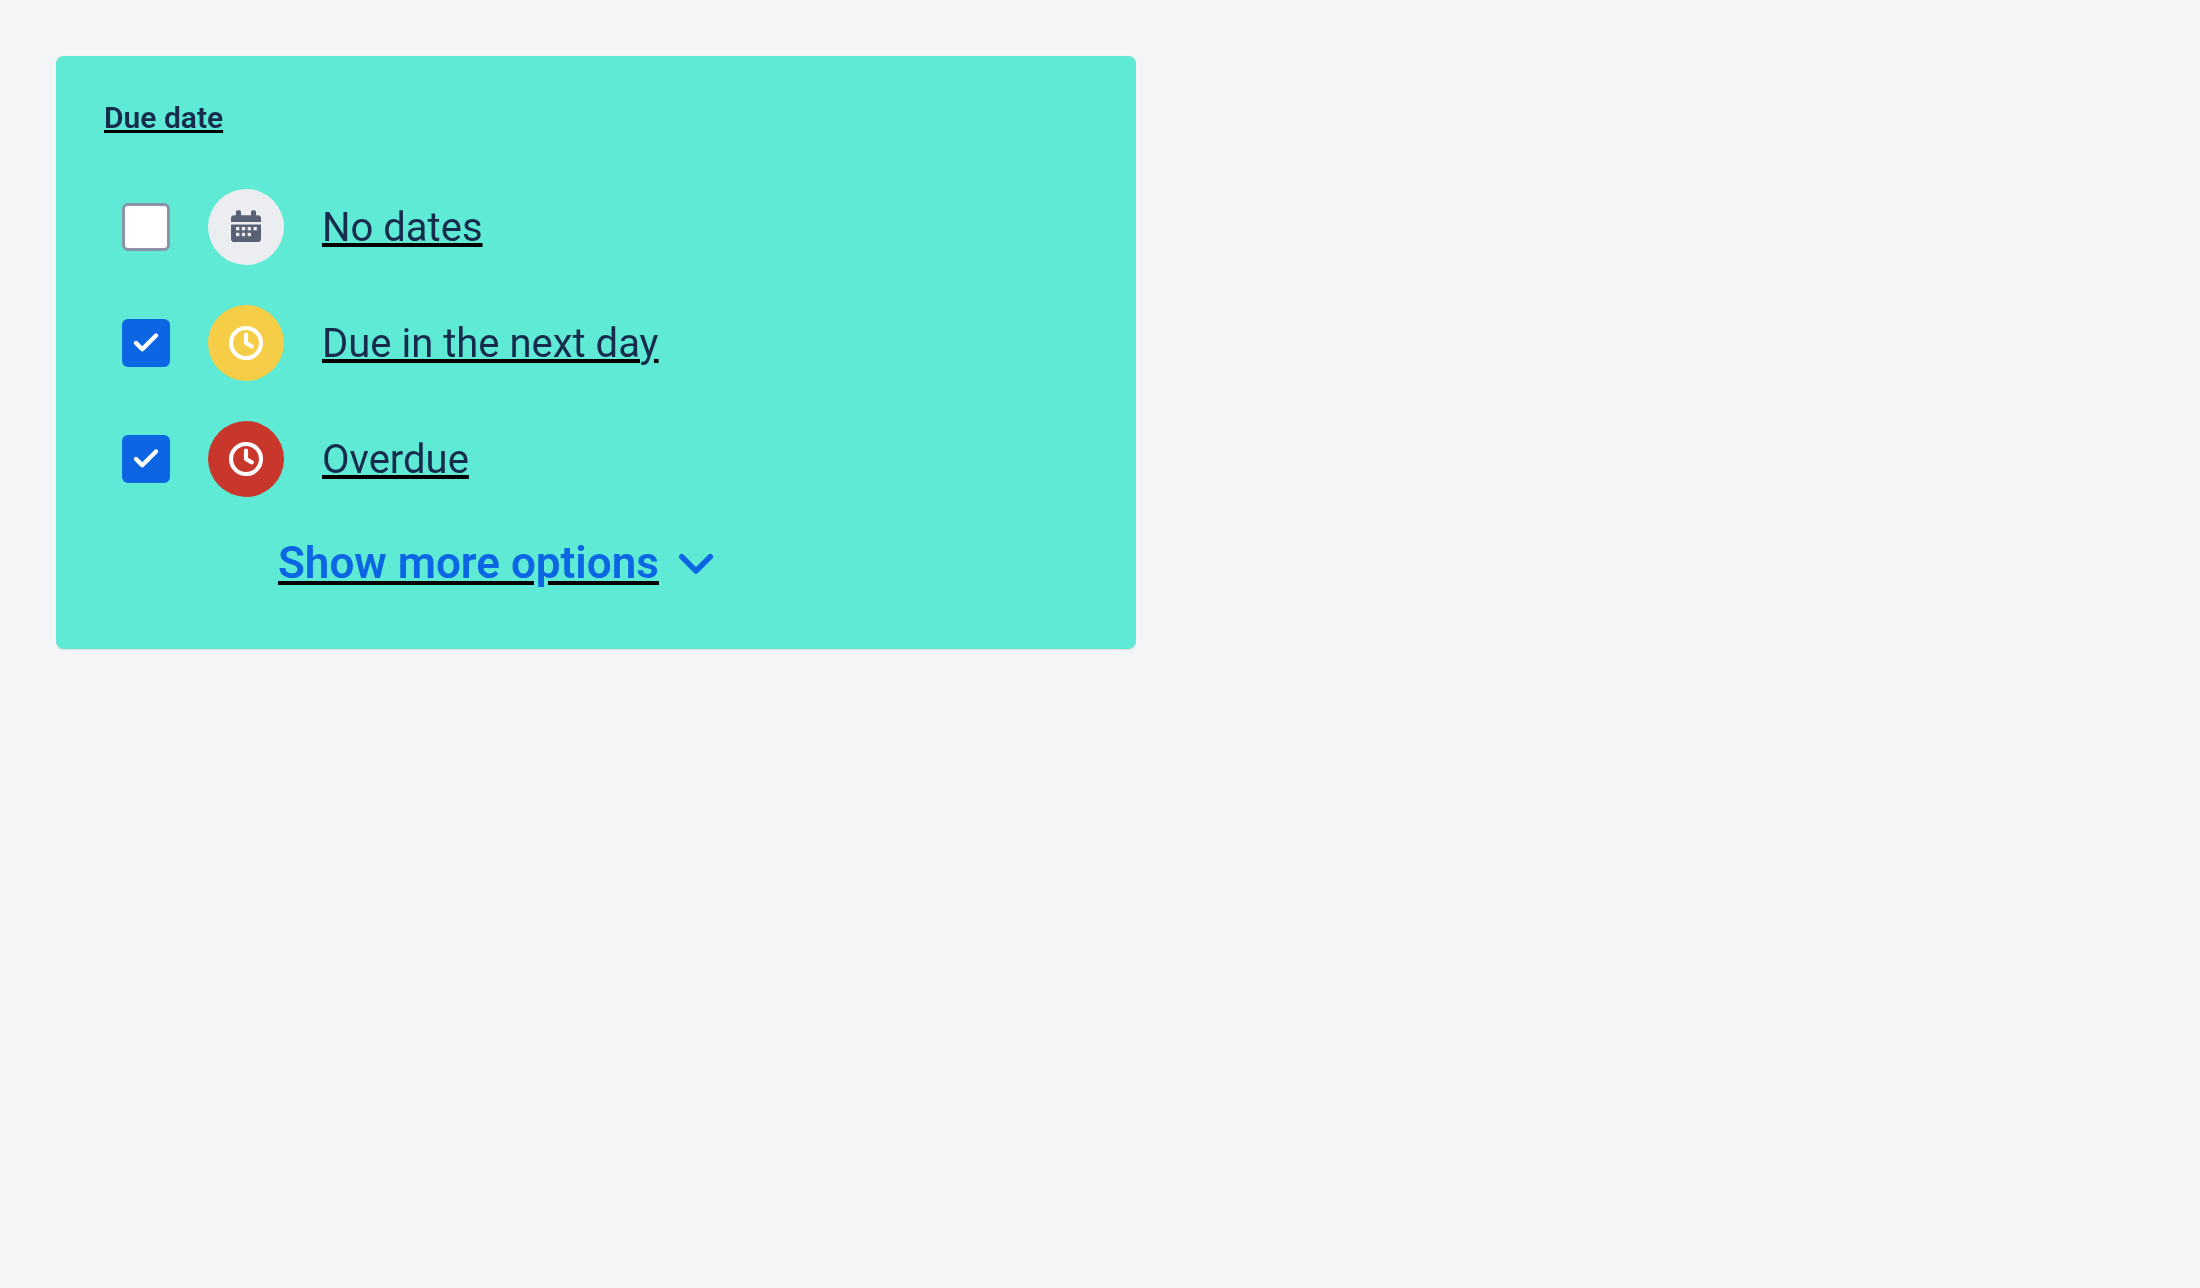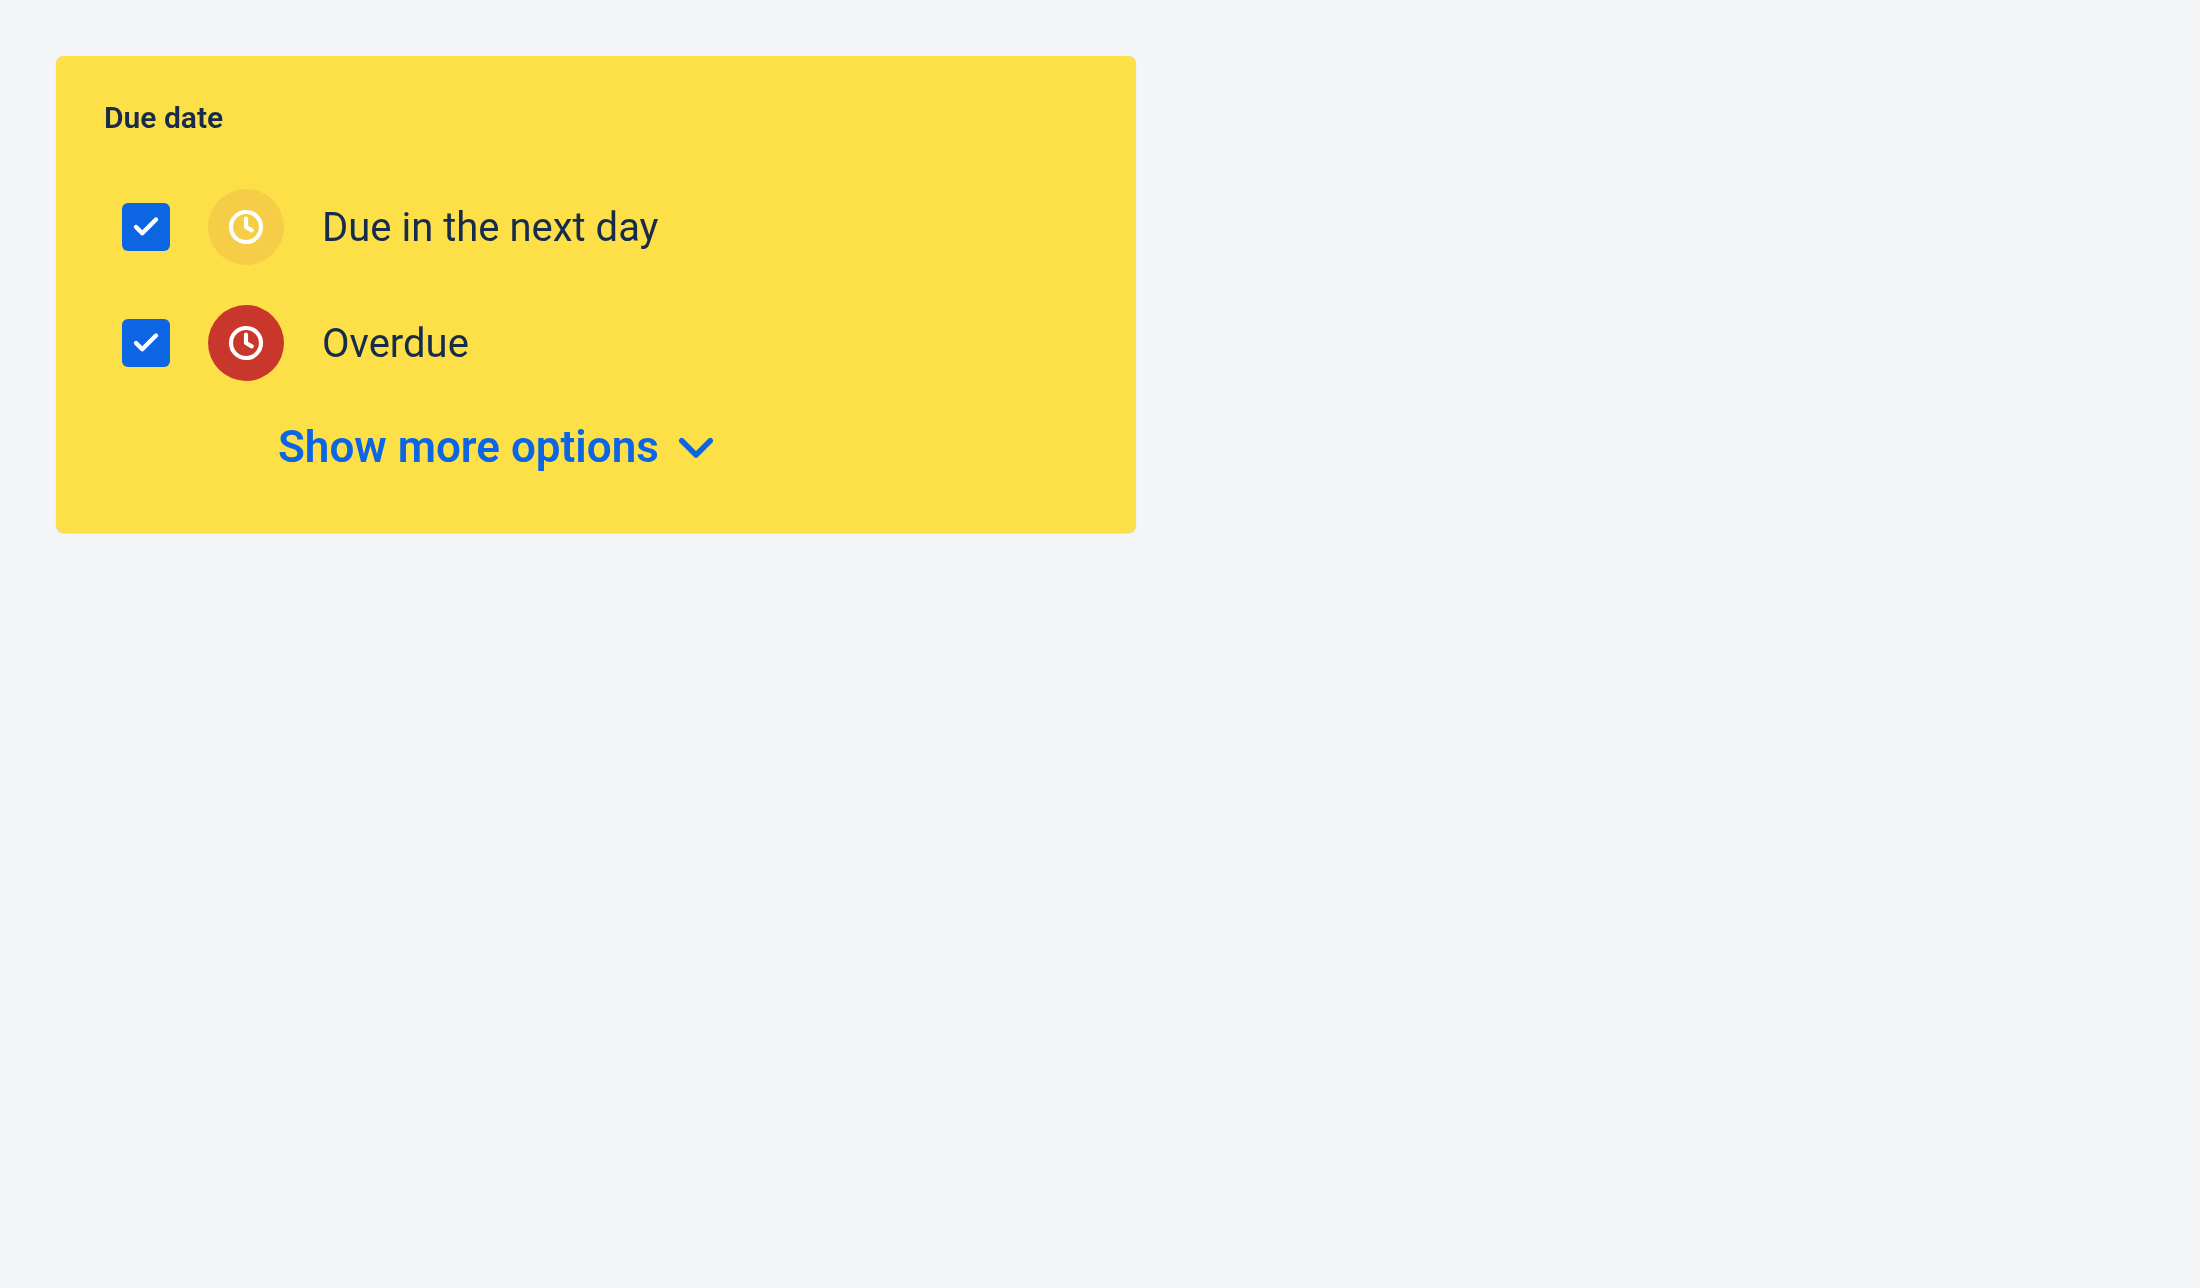--- a/index.html
+++ b/index.html
@@ -7,25 +7,26 @@
       margin: 0;
       padding: 0;
     }
     body {
       background: #f4f5f7;
       font-family: -apple-system, BlinkMacSystemFont, 'Segoe UI', Roboto, Helvetica, Arial, sans-serif;
       padding: 56px;
       min-height: 100vh;
     }
     .card {
-      background: #fde047;
+      background: #5eead4;
       border-radius: 8px;
       box-shadow: 0 1px 1px rgba(9,30,66,0.08), 0 0 1px rgba(9,30,66,0.12);
       padding: 44px 48px 60px 48px;
       max-width: 1080px;
+      text-decoration: underline;
     }
     .section-title {
       font-size: 30px;
       font-weight: 600;
       color: #172B4D;
       margin-bottom: 34px;
     }
     .option-row {
       display: flex;
       align-items: center;
@@ -98,20 +99,39 @@
       width: 38px;
       height: 30px;
     }
   </style>
 </head>
 <body>
 
 <div class="card">
   <h2 class="section-title">Due date</h2>
 
+  <div class="option-row">
+    <div class="checkbox unchecked"></div>
+    <div class="icon-badge gray">
+      <svg viewBox="0 0 24 24" fill="none">
+        <rect x="3" y="5" width="18" height="16" rx="2" fill="#596274"></rect>
+        <rect x="6" y="2" width="3" height="5" rx="1" fill="#596274"></rect>
+        <rect x="15" y="2" width="3" height="5" rx="1" fill="#596274"></rect>
+        <rect x="3" y="9" width="18" height="1.5" fill="#ecedf0"></rect>
+        <rect x="6" y="12" width="2" height="2" fill="#ecedf0"></rect>
+        <rect x="9.5" y="12" width="2" height="2" fill="#ecedf0"></rect>
+        <rect x="13" y="12" width="2" height="2" fill="#ecedf0"></rect>
+        <rect x="16.5" y="12" width="2" height="2" fill="#ecedf0"></rect>
+        <rect x="6" y="15.5" width="2" height="2" fill="#ecedf0"></rect>
+        <rect x="9.5" y="15.5" width="2" height="2" fill="#ecedf0"></rect>
+        <rect x="13" y="15.5" width="2" height="2" fill="#ecedf0"></rect>
+      </svg>
+    </div>
+    <span class="option-label">No dates</span>
+  </div>
 
   <div class="option-row">
     <div class="checkbox checked">
       <svg viewBox="0 0 24 24">
         <path d="M4 12 L9 17 L20 6" stroke="#ffffff" stroke-width="3.5" fill="none" stroke-linecap="round" stroke-linejoin="round"></path>
       </svg>
     </div>
     <div class="icon-badge yellow">
       <svg viewBox="0 0 24 24" fill="none">
         <circle cx="12" cy="12" r="9" stroke="#ffffff" stroke-width="2.5" fill="none"></circle>

